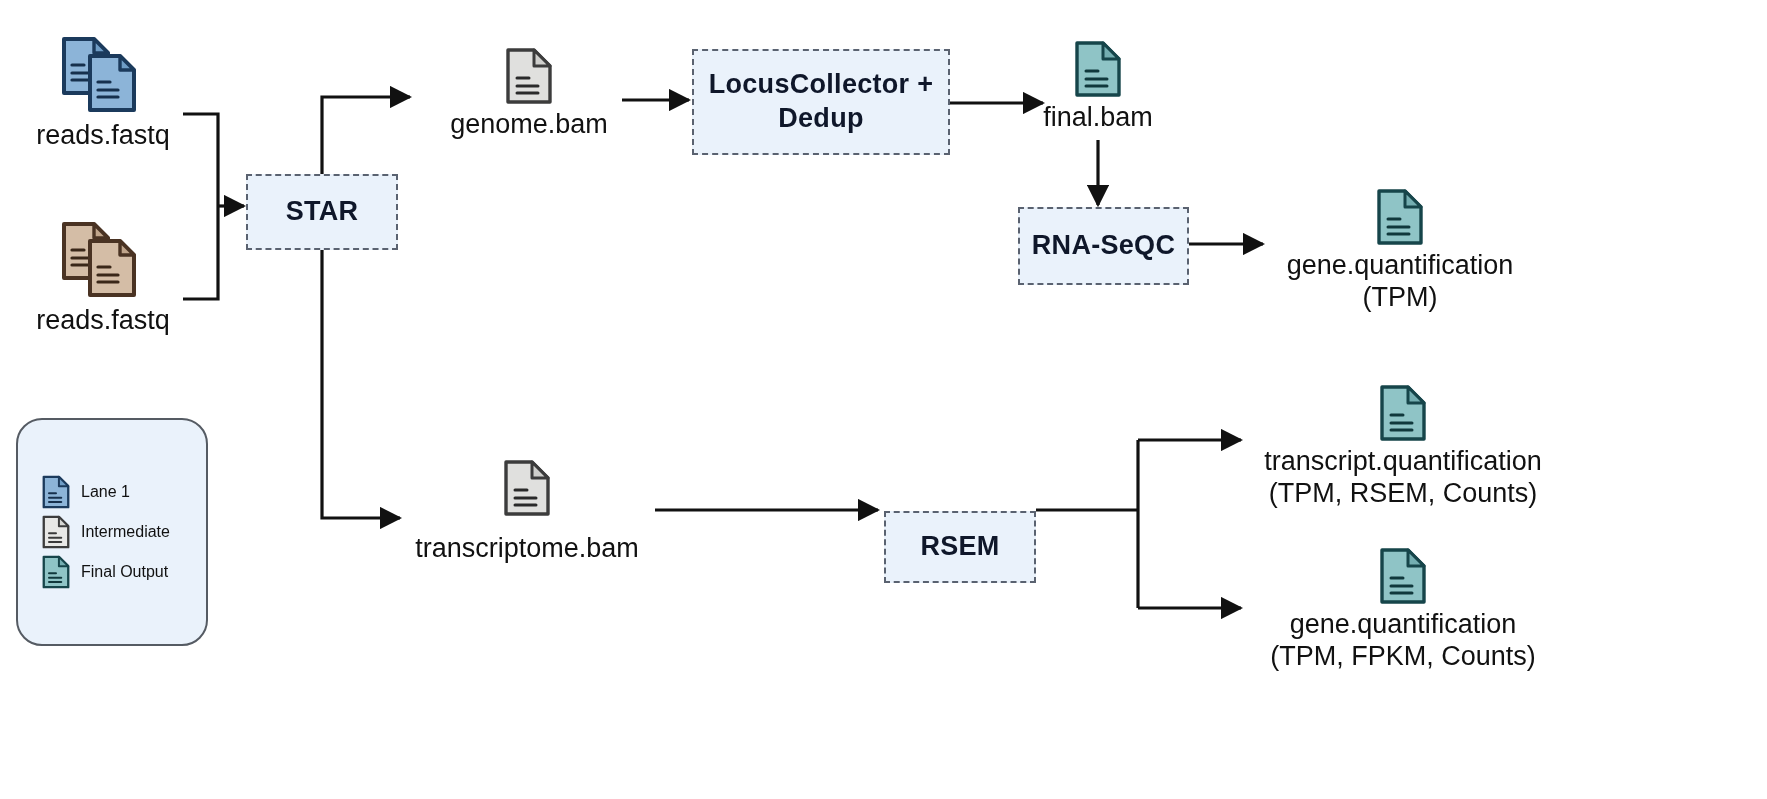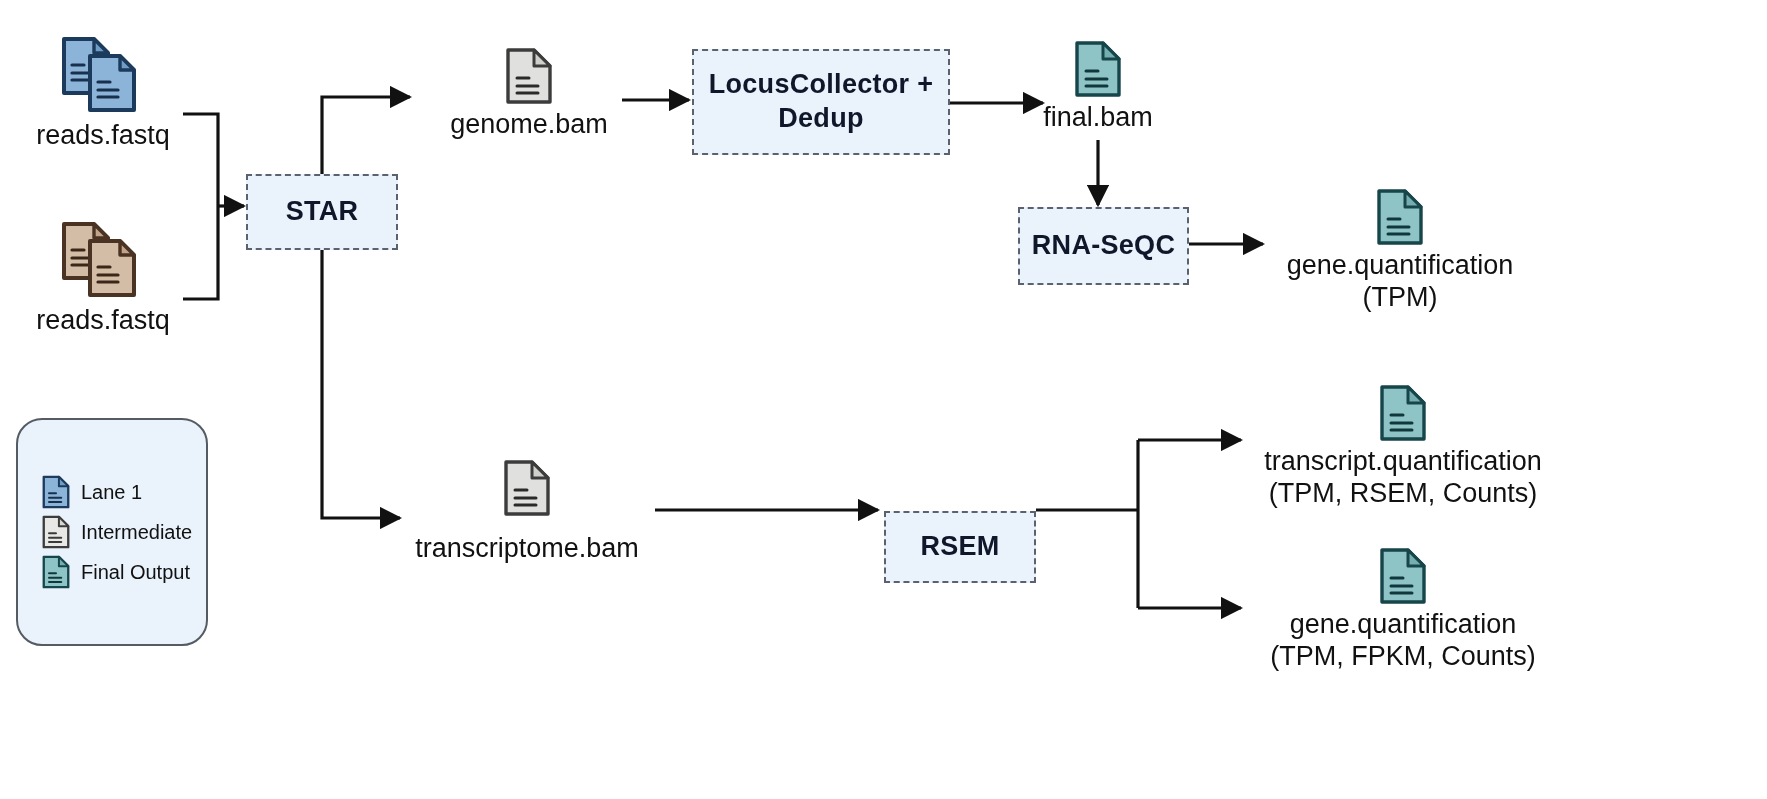--- a/index.html
+++ b/index.html
@@ -70,21 +70,21 @@
     flex-direction: column;
     justify-content: center;
   }
   .legrow {
     display: flex;
     align-items: center;
     gap: 11px;
     padding: 3px 0 3px 24px;
   }
   .legrow .leglabel {
-    font-size: 20px;
+    font-size: 16px;
     color: #111111;
     white-space: nowrap;
   }
 </style>
 </head>
 <body>
 
 <div id="canvas">
 
   <svg id="wires" viewBox="0 0 1767 799" width="1767" height="799">

